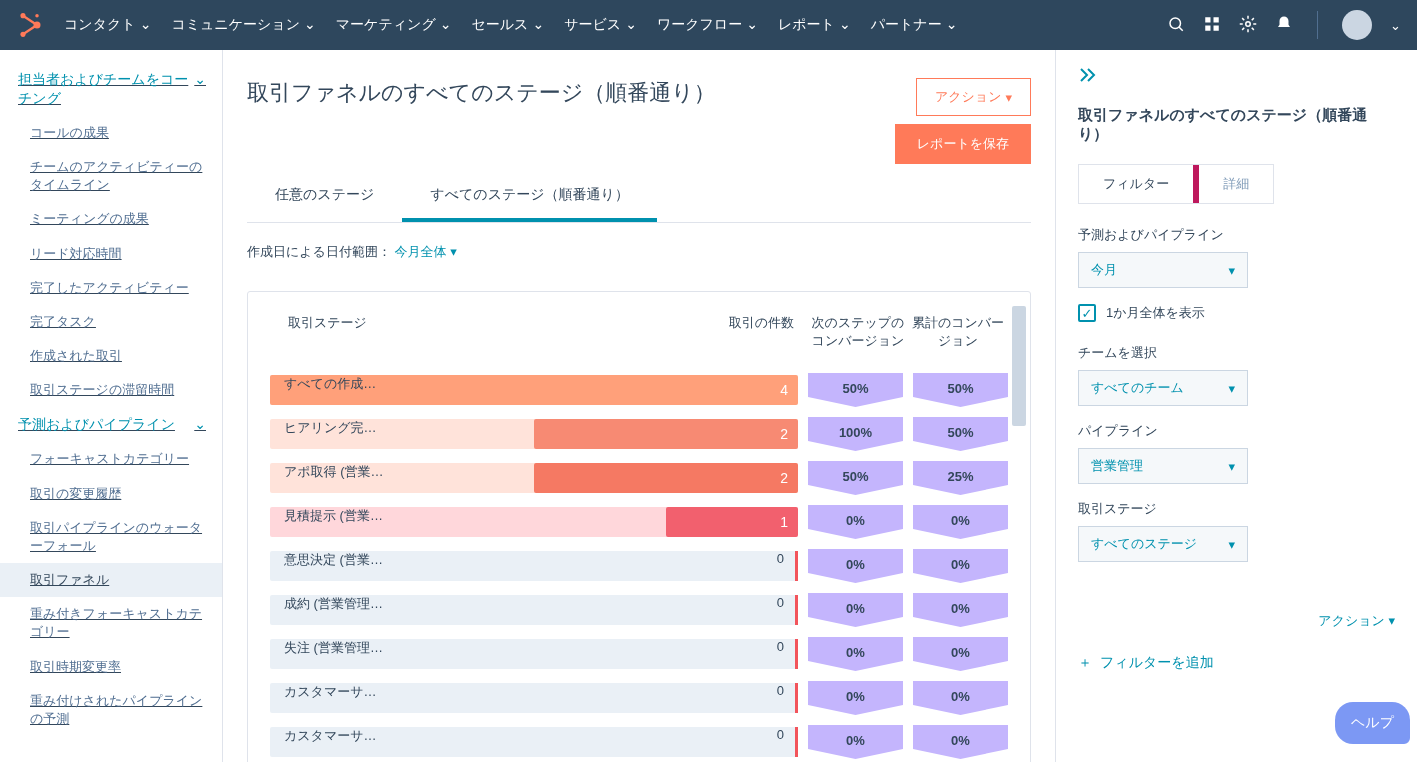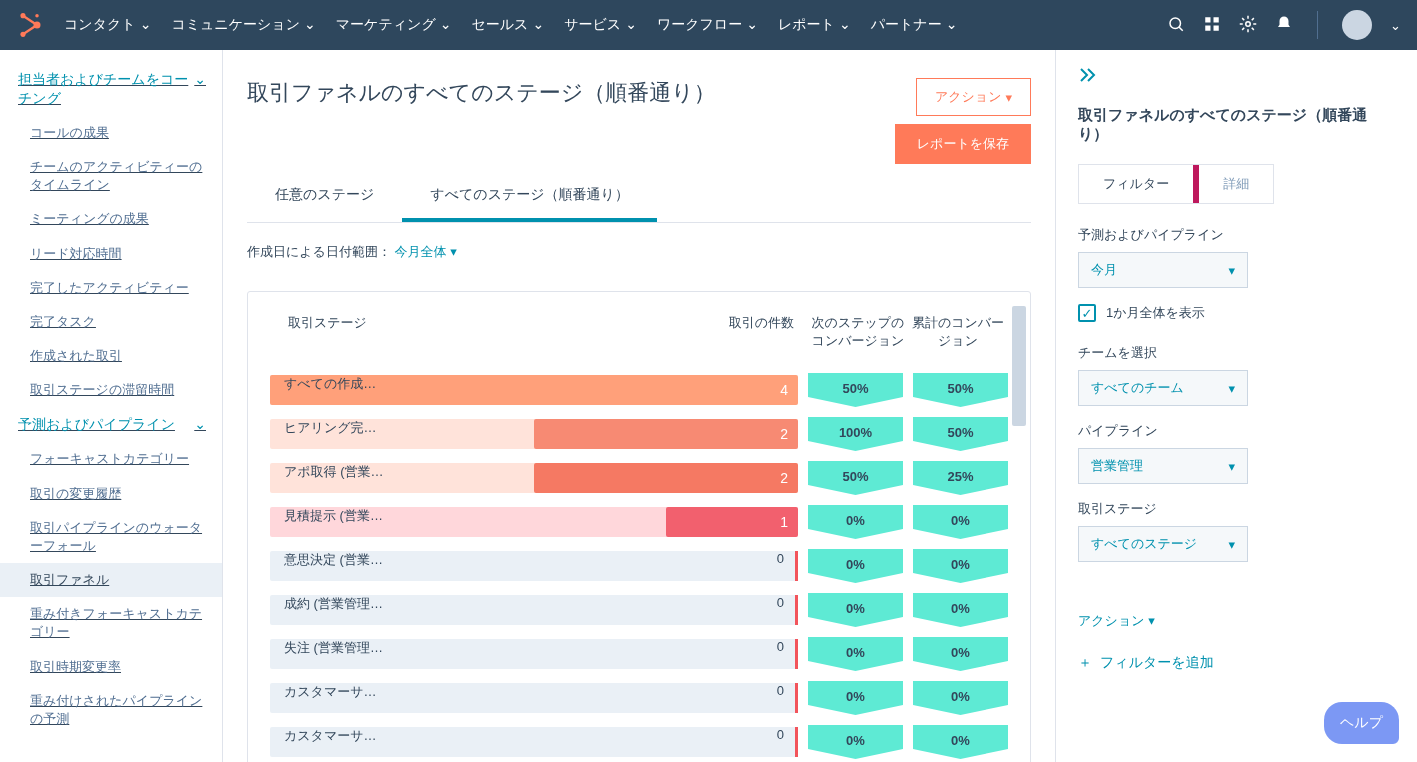--- a/index.html
+++ b/index.html
@@ -39,37 +39,37 @@
 .col-stage { flex: 1; padding-left: 18px; }
 .col-count { width: 90px; text-align: right; padding-right: 14px; }
 .col-conv { width: 100px; text-align: center; line-height: 1.35; }
 .row { display: flex; align-items: center; gap: 10px; margin-bottom: 10px; position: relative; }
 .bar-wrap { flex: 1; position: relative; height: 30px; }
 .bar-bg { position: absolute; inset: 0; border-radius: 2px; }
 .bar-fg { position: absolute; height: 100%; display: flex; align-items: center; justify-content: flex-end; padding: 0 10px; color: #fff; font-size: 14px; z-index: 1; border-radius: 2px; }
 .bar-sep { position: absolute; right: 0; top: 0; height: 100%; width: 3px; background: #f2545b; }
 .bar-label { position: absolute; left: 14px; color: #33475b; z-index: 2; font-size: 13px; white-space: nowrap; max-width: 100px; overflow: hidden; text-overflow: ellipsis; }
 .zero-val { position: absolute; right: 14px; color: #33475b; z-index: 2; font-size: 13px; }
-.conv-cell { width: 95px; height: 34px; background: #5eead4; -webkit-clip-path: polygon(0 0, 100% 0, 100% 70%, 50% 100%, 0 70%); clip-path: polygon(0 0, 100% 0, 100% 70%, 50% 100%, 0 70%); display: flex; align-items: center; justify-content: center; font-weight: 600; font-size: 13px; padding-bottom:4px;}
+.conv-cell { width: 95px; height: 34px; background: #c4b5fd; -webkit-clip-path: polygon(0 0, 100% 0, 100% 70%, 50% 100%, 0 70%); clip-path: polygon(0 0, 100% 0, 100% 70%, 50% 100%, 0 70%); display: flex; align-items: center; justify-content: center; font-weight: 600; font-size: 13px; padding-bottom:4px;}
 .chart-box .scroller { position: absolute; right: 4px; top: 14px; width: 14px; height: 120px; background: #cbd6e2; border-radius: 2px; }
 .rightpanel { width: 362px; border-left: 1px solid #dfe3eb; padding: 18px 22px; overflow-y: auto; }
 .expand-icon { color: #0091ae; margin-bottom: 20px; font-size: 16px; display: block; }
 .rp-title { font-size: 15px; font-weight: 600; margin-bottom: 20px; }
 .rp-tabs { display: flex; border: 1px solid #dfe3eb; width: fit-content; margin-bottom: 22px; }
 .rp-tab { padding: 10px 24px; font-size: 13px; cursor: pointer; border-right: 6px solid #be185d; }
 .rp-tab:last-child { border-right: none; }
 .rp-tab.active { color: #33475b; }
 .rp-tab:not(.active) { color: #7c98b6; }
 .form-label { font-size: 13px; color: #33475b; margin-bottom: 8px; display: block; }
 .select { border: 1px solid #cbd6e2; padding: 8px 12px; font-size: 13px; color: #0091ae; display: flex; justify-content: space-between; align-items: center; width: 170px; margin-bottom: 16px; cursor: pointer; background:#f5f8fa; }
 .checkbox-row { display: flex; align-items: center; gap: 10px; margin-bottom: 22px; color: #33475b; }
 .checkbox { width: 18px; height: 18px; border: 2px solid #0091ae; color: #0091ae; display: flex; align-items: center; justify-content: center; border-radius: 2px; }
 .add-filter { color: #0091ae; font-size: 14px; display: flex; align-items: center; gap: 8px; cursor: pointer; margin-top: 24px; }
-.rp-action { text-align: left; color: #0091ae; font-size: 13px; margin-top: 50px; cursor: pointer; }
-.help-bubble { position: fixed; bottom: 18px; right: 18px; background: #7c98f4; color: #fff; padding: 12px 16px; border-radius: 18px 18px 6px 18px; font-size: 14px; cursor: pointer; }
+.rp-action { text-align: right; color: #0091ae; font-size: 13px; margin-top: 50px; cursor: pointer; }
+.help-bubble { position: fixed; bottom: 18px; right: 7px; background: #7c98f4; color: #fff; padding: 12px 16px; border-radius: 18px 18px 6px 18px; font-size: 14px; cursor: pointer; }
 .chev-down { display: inline-block; }
 </style>
 </head>
 <body>
 
 <nav class="topnav">
   <span class="logo">
     <svg viewBox="0 0 24 24" fill="currentColor">
         <circle cx="18" cy="12" r="3"></circle>
         <circle cx="6" cy="4" r="2.2"></circle>

